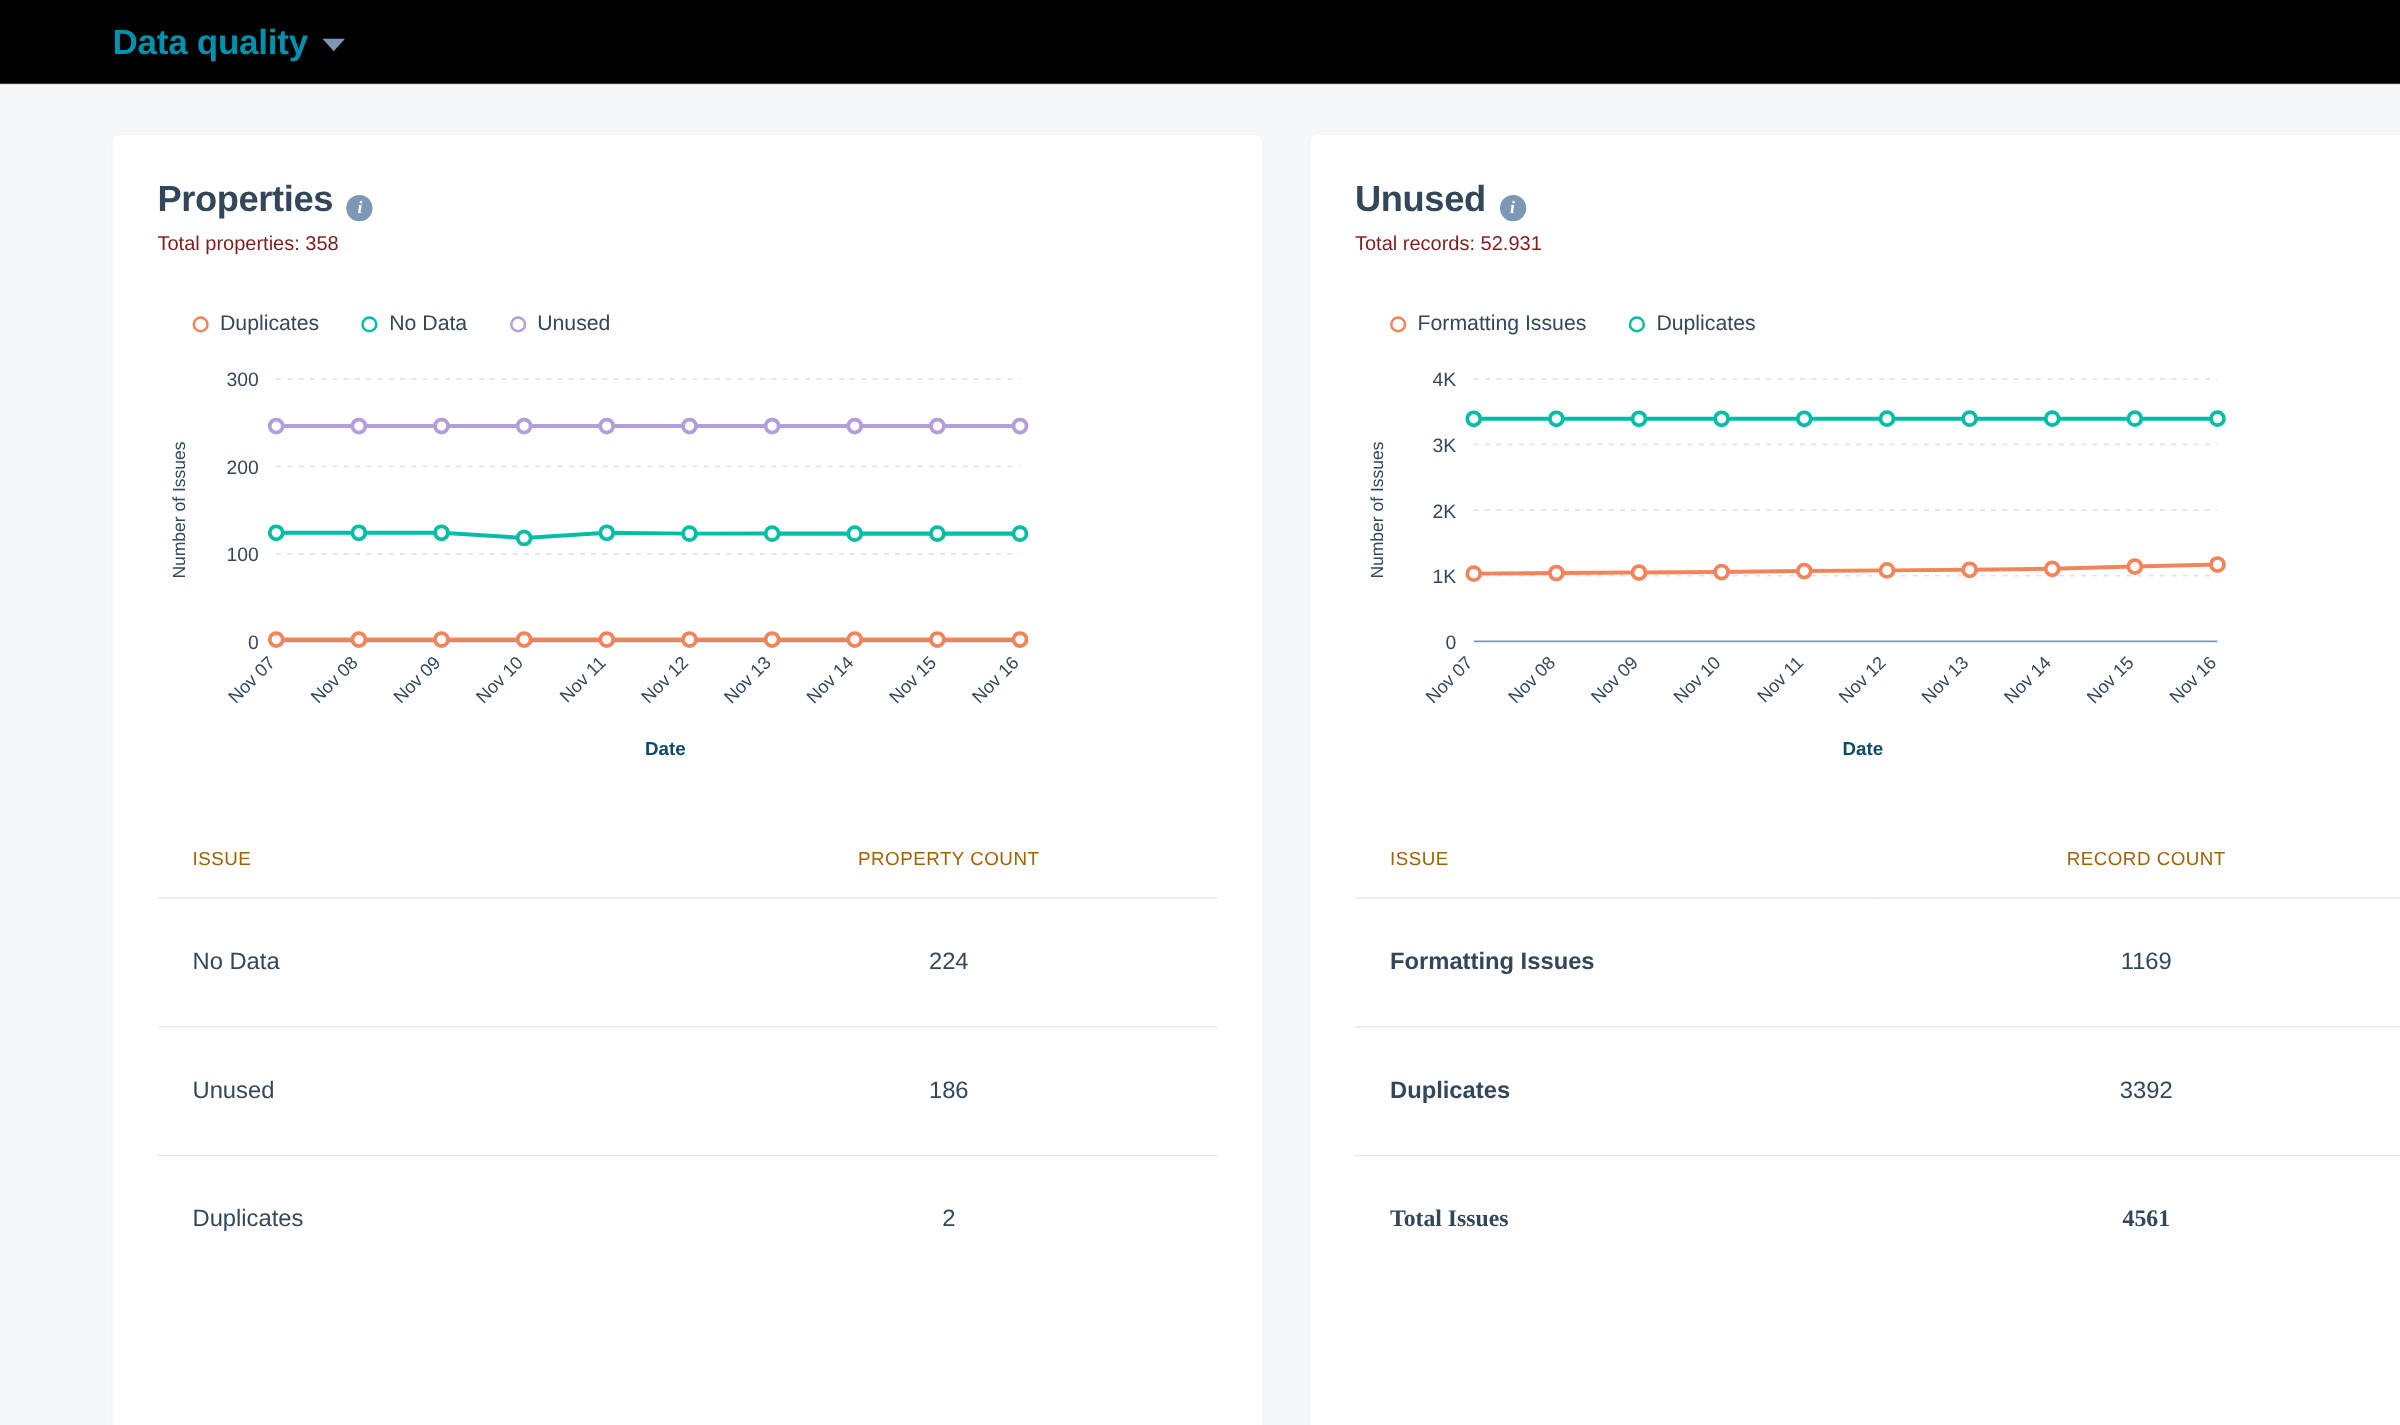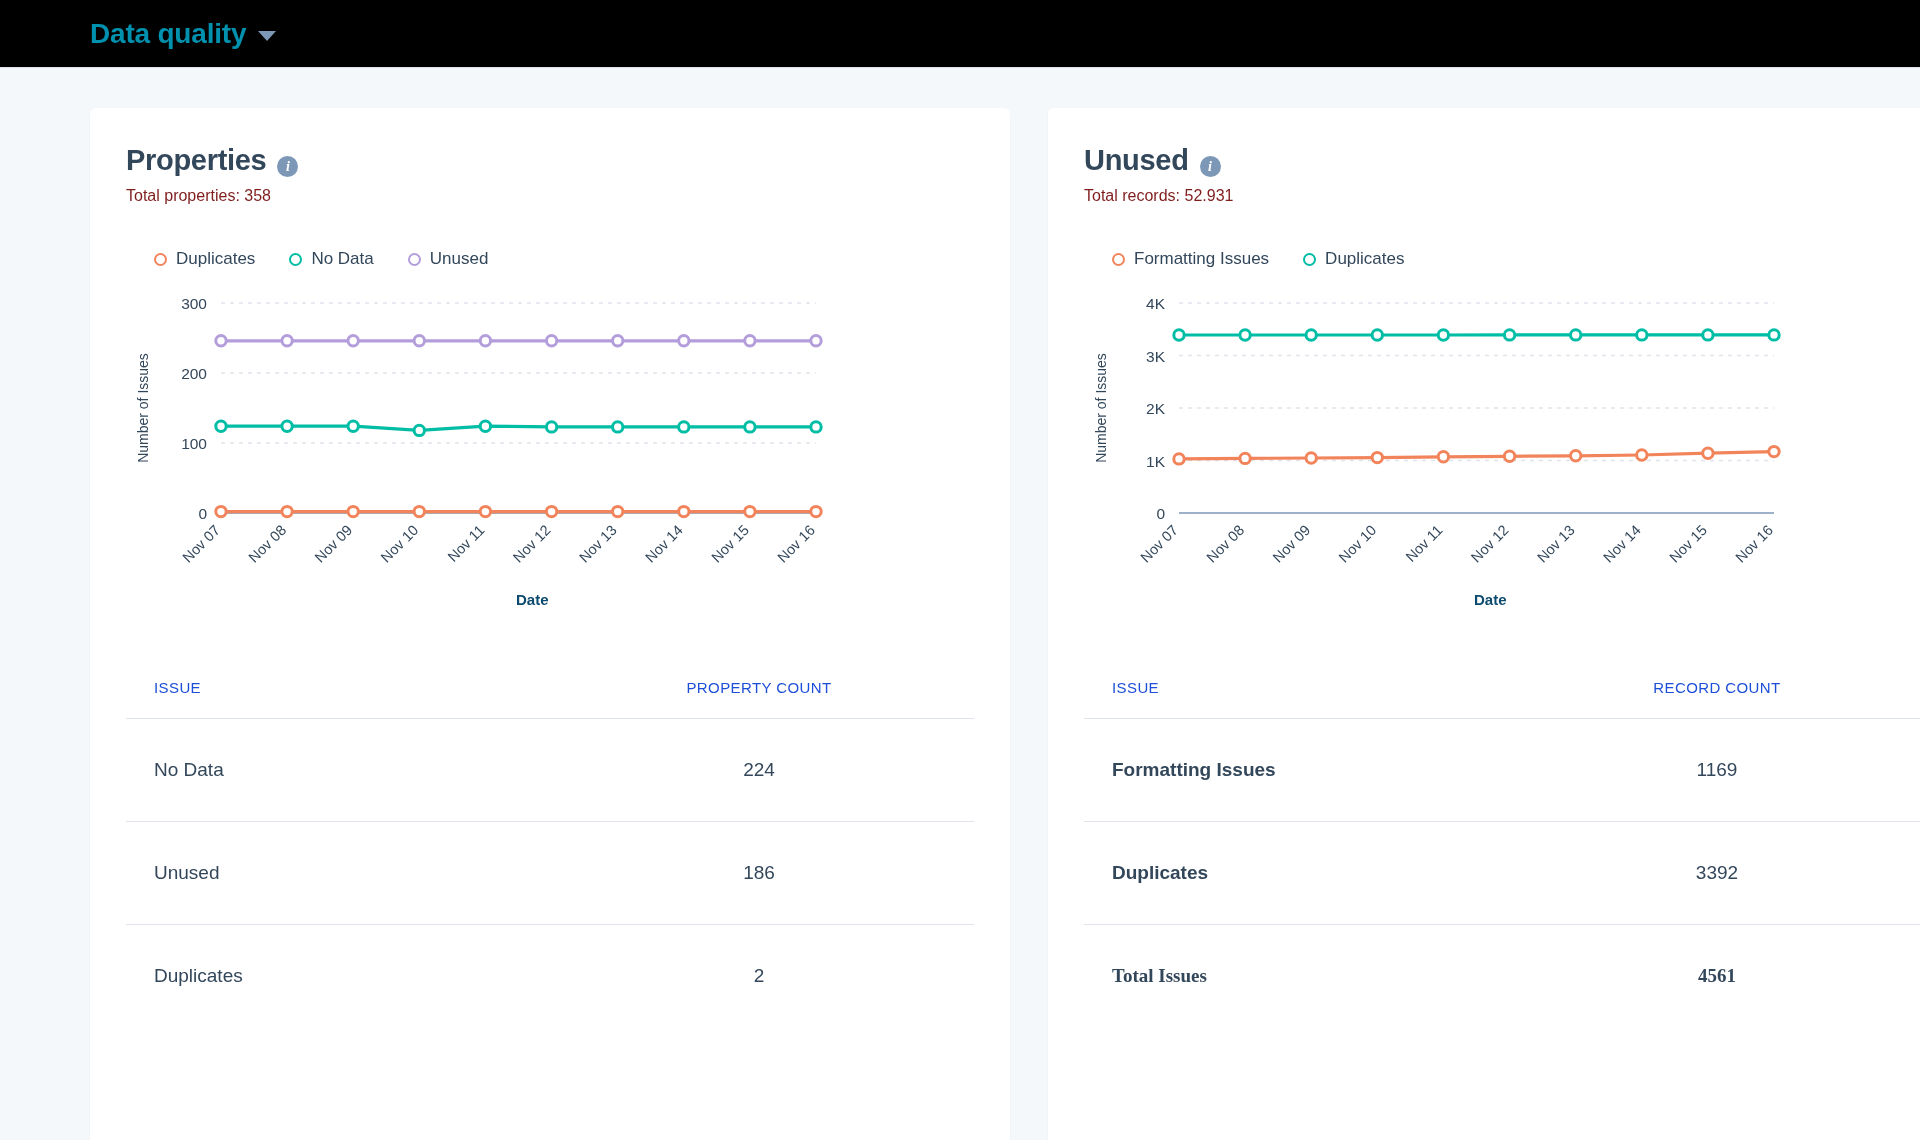--- a/index.html
+++ b/index.html
@@ -59,21 +59,21 @@
 
   .chart-wrap { position: relative; height: 330px; margin-top: 22px; }
   .chart-svg { display: block; }
   .axis-title-x {
     position: absolute; font-size: 15px; font-weight: bold; color: #0c4a6e;
   }
 
   table.issues { width: 100%; border-collapse: collapse; margin-top: 58px; }
   table.issues th {
     text-align: left; font-size: 15px; font-weight: normal;
-    color: #1d4ed8; letter-spacing: 0.4px;
+    color: #a16207; letter-spacing: 0.4px;
     padding: 0 0 22px 28px; border-bottom: 1px solid #dfe3eb;
   }
   table.issues td {
     font-size: 19px; color: #33475b;
     padding: 40px 0 40px 28px; border-bottom: 1px solid #dfe3eb;
   }
   table.issues td.col2, table.issues th.col2 { padding-left: 0; width: 430px; text-align: center; }
   table.issues tr:last-child td { border-bottom: none; }
   .link-cell { color: #0091ae; font-weight: bold; cursor: pointer; }
   .bold-cell { font-weight: bold; font-family: Liberation Serif, serif; }

